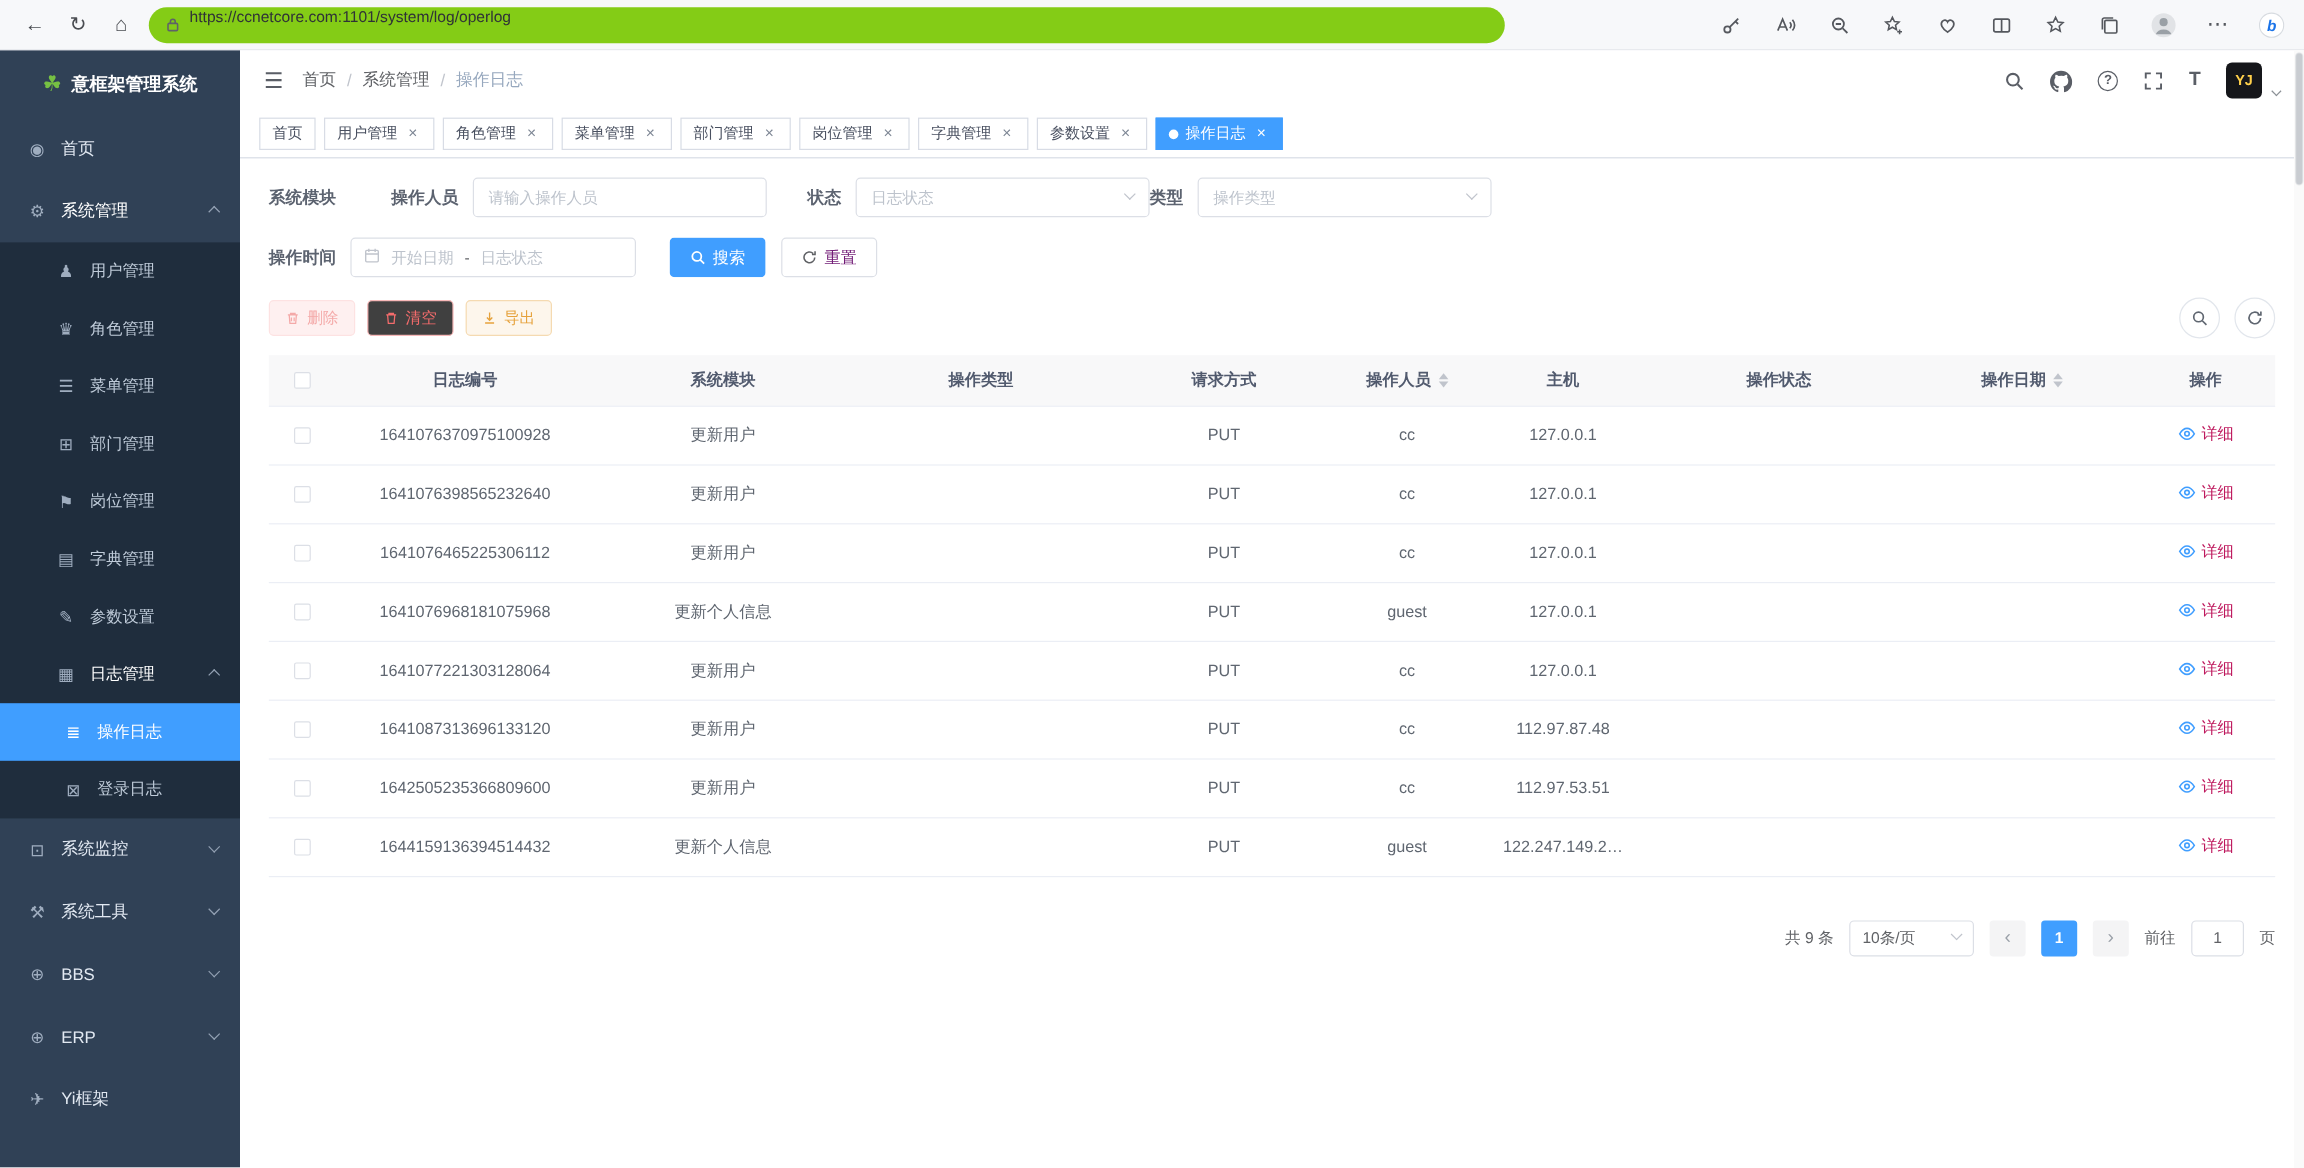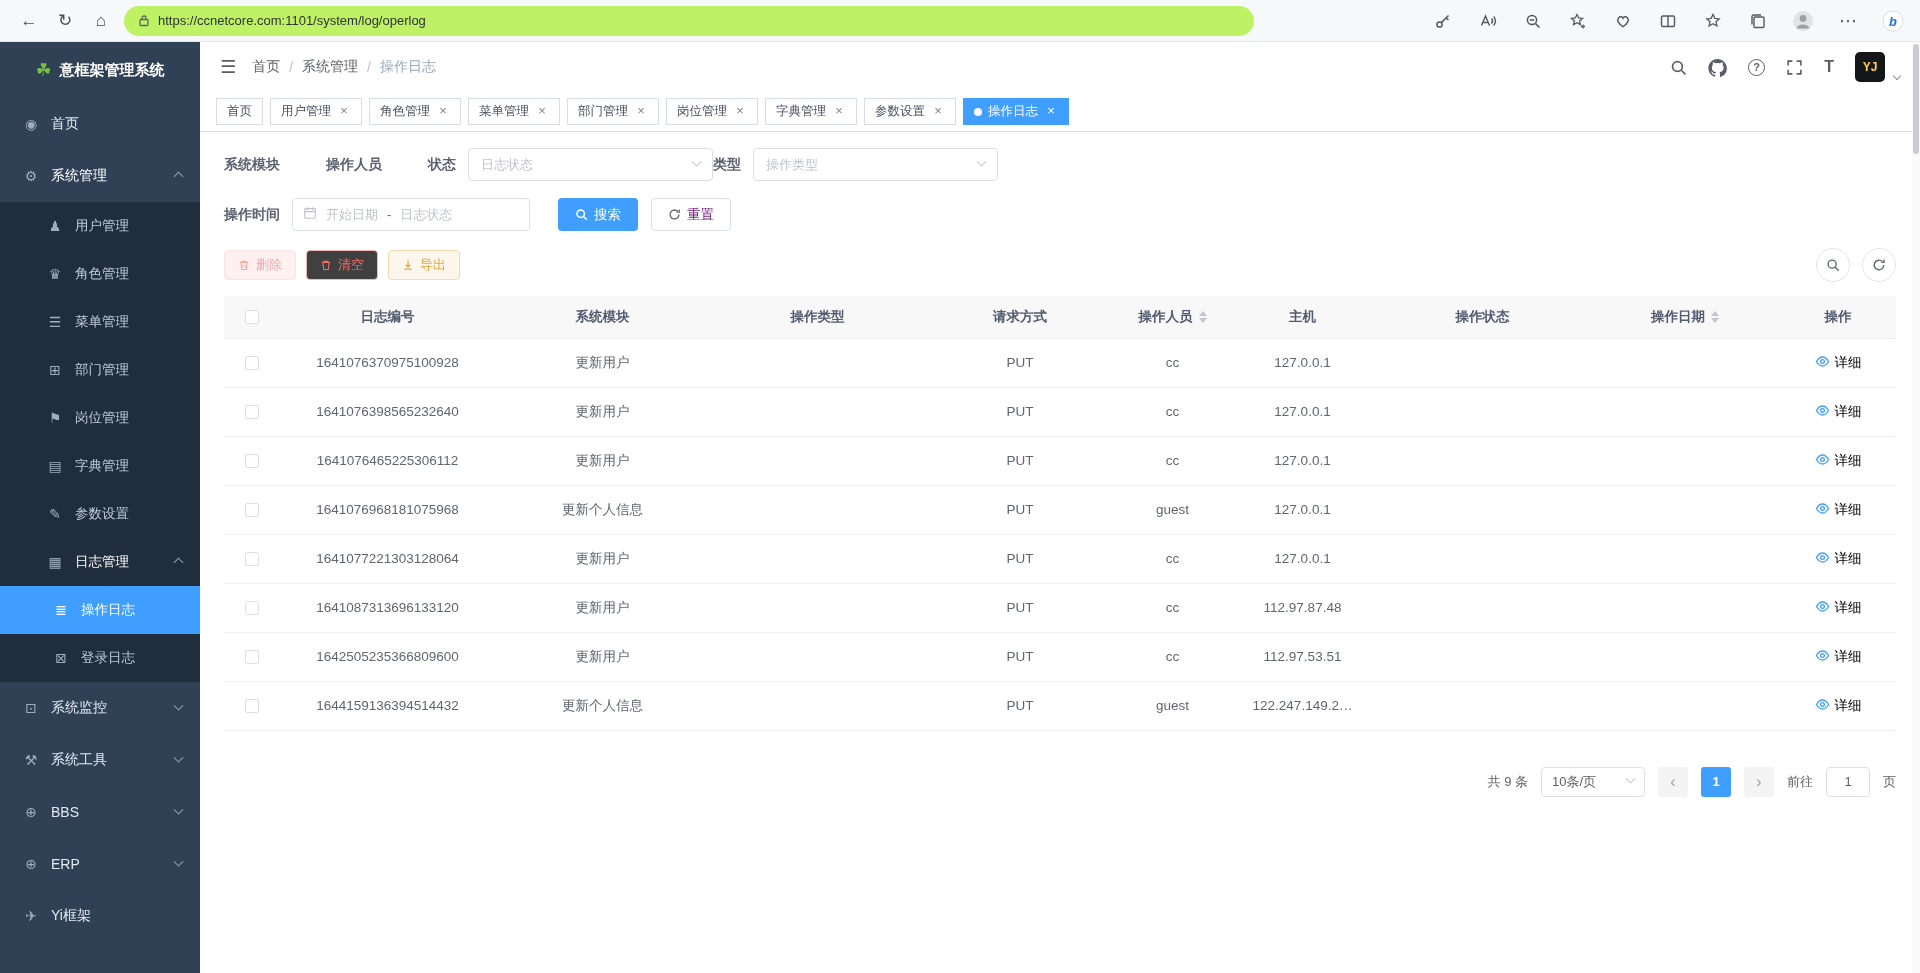--- a/index.html
+++ b/index.html
@@ -1,20 +1,20 @@
 <!DOCTYPE html>
 <html><head>
 <meta charset="utf-8">
 <style>
 *{box-sizing:border-box;margin:0;padding:0}
 html,body{width:1920px;height:973px;font-family:"Liberation Sans","DejaVu Sans",sans-serif;background:#fff;overflow:hidden}
 
 .browser-bar{height:42px;background:#f7f8fa;border-bottom:1px solid #e4e7eb;display:flex;align-items:center;padding:0 16px;gap:10px}
 .b-ic{font-size:17px;color:#4a4d52;width:26px;height:26px;display:flex;align-items:center;justify-content:center;cursor:pointer;border-radius:4px}
-.addr{width:1130px;height:30px;background:#bef264;border-radius:15px;display:flex;align-items:center;padding:0 14px;gap:8px}
+.addr{width:1130px;height:30px;background:#84cc16;border-radius:15px;display:flex;padding:0 14px;gap:8px}
 .url{font-size:13px;color:#2f3237;white-space:nowrap;overflow:hidden}
 .b-right{margin-left:auto;display:flex;align-items:center;gap:23px;color:#55585e}
 .ric{width:22px;height:22px;display:flex;align-items:center;justify-content:center;cursor:pointer}
 
 .app{display:flex;height:931px}
 .sidebar{width:200px;background:#304156;flex-shrink:0;color:#c9d4e3;overflow:hidden}
 .logo{height:56px;display:flex;align-items:center;justify-content:center;gap:8px;color:#fff;font-weight:bold;font-size:15px}
 .leaf{color:#76c043;font-size:18px}
 .menu-item{height:52px;display:flex;align-items:center;padding:0 18px 0 22px;gap:11px;font-size:14px;color:#e2e9f2;cursor:pointer}
 .menu-item .mi{width:18px;text-align:center;font-size:14px;color:#9fadbf;flex-shrink:0}
@@ -66,21 +66,21 @@
 .btn-danger-disabled{background:#fef0f0;border-color:#fde2e2;color:#f4a9a8;cursor:not-allowed}
 .btn-danger-plain{background:#404040;border-color:#f7b8b8;color:#f56c6c}
 .btn-warn-plain{background:#fdf6ec;border-color:#f5dab1;color:#e6a23c}
 .tb-right{margin-left:auto;display:flex;gap:12px}
 .circle-btn{width:34px;height:34px;border-radius:50%;border:1px solid #e2e6ec;background:#fff;display:flex;align-items:center;justify-content:center;color:#5f6670;cursor:pointer;font-size:15px}
 
 table{width:100%;border-collapse:collapse;table-layout:fixed}
 th{height:42px;background:#f8f8f9;font-size:13.5px;color:#515a6e;font-weight:bold;border-bottom:1px solid #ebeef5;text-align:center;white-space:nowrap}
 td{height:49px;font-size:13.5px;color:#5f6670;border-bottom:1px solid #ebeef5;text-align:center;overflow:hidden;white-space:nowrap;text-overflow:ellipsis}
 .cb{display:inline-block;width:14px;height:14px;border:1px solid #dcdfe6;border-radius:2px;background:#fff;cursor:pointer;vertical-align:middle}
-.detail{color:#000000;display:inline-flex;gap:5px;cursor:pointer;font-size:13.5px;text-decoration:none}
+.detail{color:#be185d;display:inline-flex;align-items:center;gap:5px;cursor:pointer;font-size:13.5px;text-decoration:none}
 .sorters{display:inline-flex;flex-direction:column;margin-left:6px;vertical-align:middle;gap:2px;cursor:pointer}
 .s-up{width:0;height:0;border-left:4px solid transparent;border-right:4px solid transparent;border-bottom:5px solid #c0c4cc}
 .s-down{width:0;height:0;border-left:4px solid transparent;border-right:4px solid transparent;border-top:5px solid #c0c4cc}
 
 .pager{display:flex;align-items:center;justify-content:flex-end;gap:13px;margin-top:36px;font-size:13px;color:#606266}
 .psel{width:104px;height:30px;border:1px solid #dcdfe6;border-radius:4px;display:flex;align-items:center;justify-content:space-between;padding:0 10px;color:#606266;cursor:pointer;background:#fff}
 .pbtn{width:30px;height:30px;border-radius:3px;background:#f4f4f5;color:#9aa0a8;display:flex;align-items:center;justify-content:center;font-size:16px;cursor:pointer}
 .pbtn.cur{background:#409eff;color:#fff;font-weight:bold;font-size:13px}
 .goto-input{width:44px;height:30px;border:1px solid #dcdfe6;border-radius:4px;text-align:center;font-size:13px;color:#606266;outline:none;font-family:inherit}
 
@@ -334,20 +334,21 @@
     </div>
 
     <div class="content">
 
       <div class="filter-row">
         <div class="fg">
           <span class="f-label">系统模块</span>
         </div>
         <div class="fg">
           <span class="f-label">操作人员</span>
+          <input class="f-input" style="width: 245px;" placeholder="请输入操作人员">
         </div>
         <div class="fg" style="margin-right:0">
           <span class="f-label">状态</span>
           <div class="f-select">
             <span>日志状态</span>
             <span class="sel-chev"></span>
           </div>
         </div>
         <div class="fg">
           <span class="f-label">类型</span>

